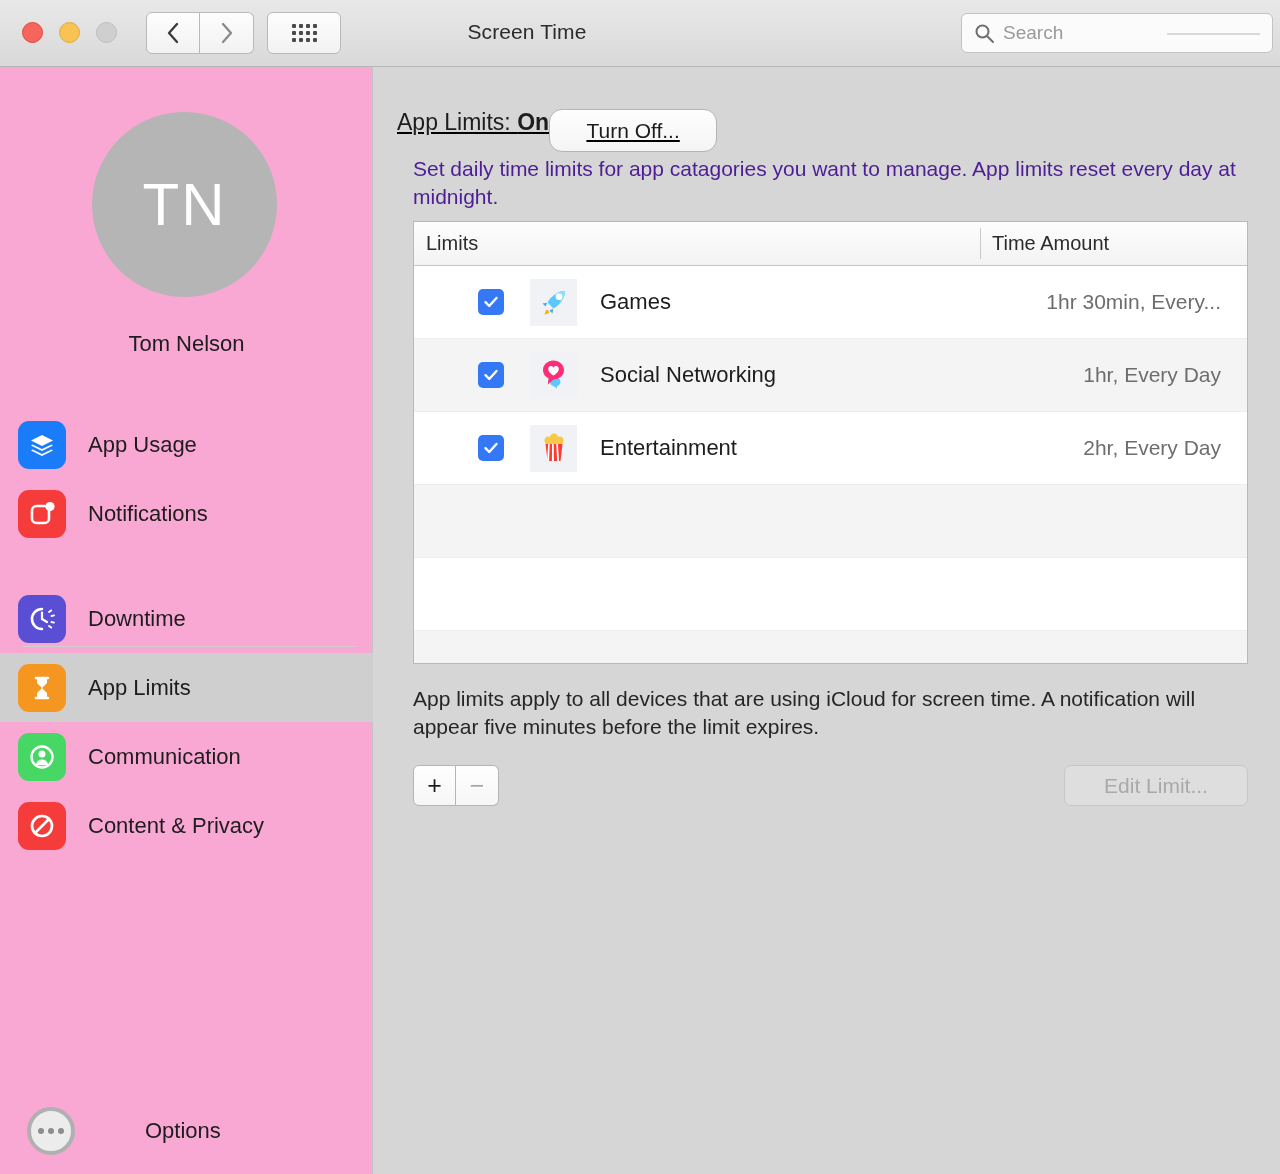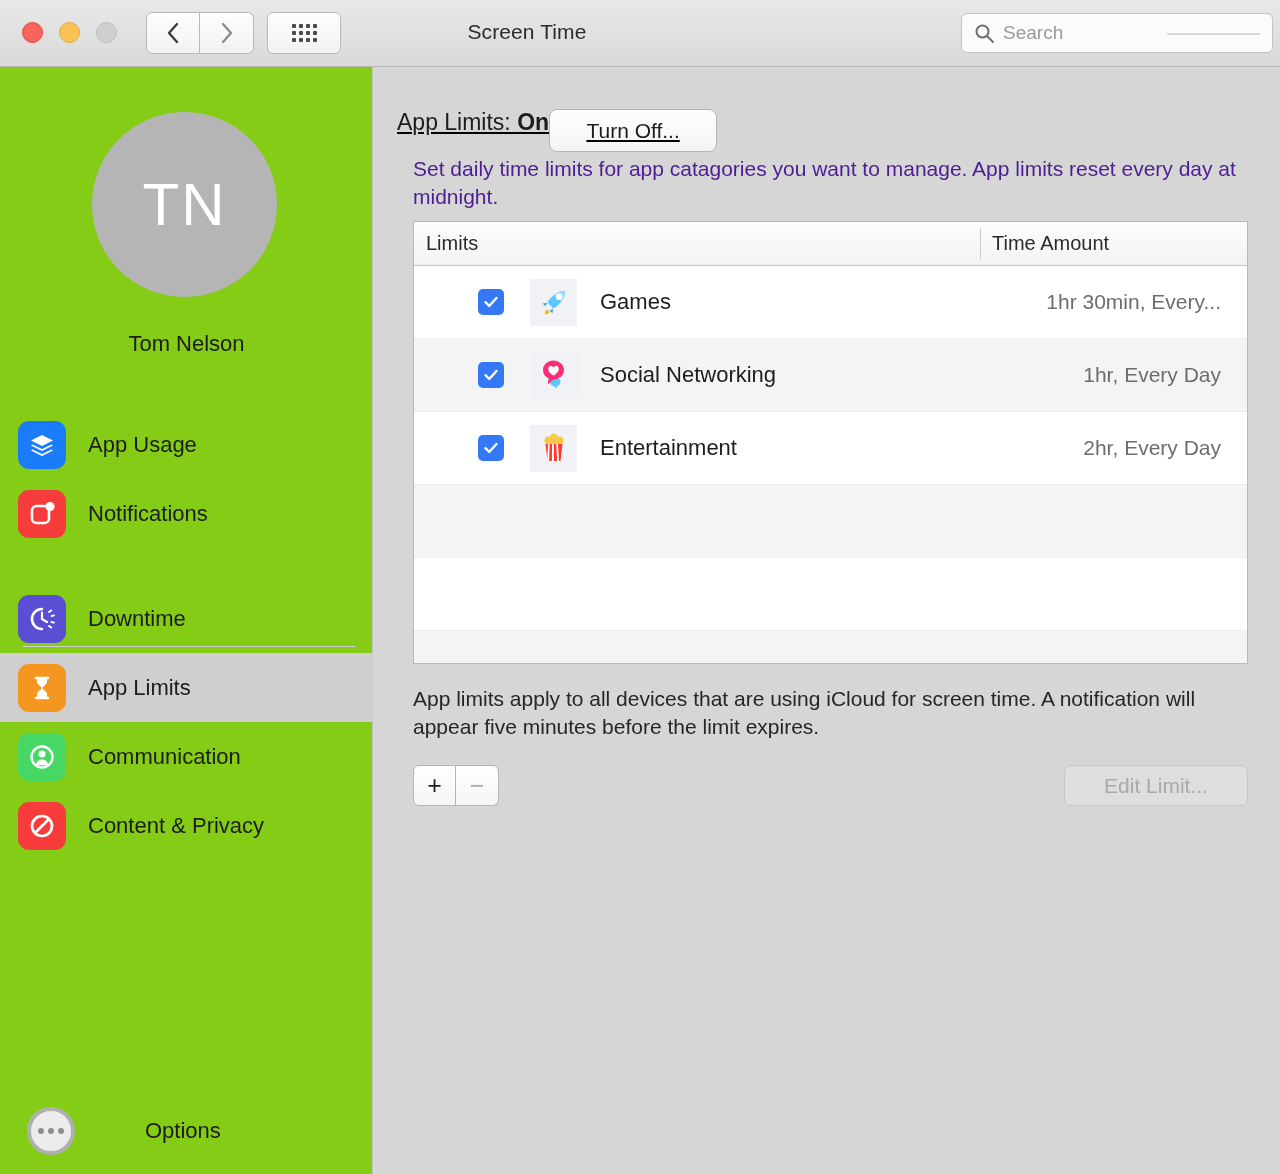--- a/index.html
+++ b/index.html
@@ -93,21 +93,21 @@
   .search .srule {
     position: absolute; right: 12px; top: 19px;
     width: 93px; height: 2px; background: #d8d8d8;
   }
 
   
   .sidebar {
     position: absolute;
     top: 67px; left: 0;
     width: 373px; height: 1107px;
-    background: #84cc16;
+    background: #f9a8d4;
     border-right: 1px solid #c3c3c3;
     box-sizing: border-box;
   }
   .avatar {
     position: absolute;
     top: 45px; left: 92px;
     width: 185px; height: 185px;
     border-radius: 50%;
     background: #b5b5b5;
     display: flex; align-items: center; justify-content: center;
@@ -166,21 +166,21 @@
   }
   .hdrrow {
     position: absolute; top: 42px; left: 23px; width: 835px;
     display: flex; align-items: flex-start; justify-content: flex-start; text-decoration: underline;
   }
   .hdrtitle { font-size: 23px; color: #1d1d1d; }
   .hdrtitle b { font-weight: bold; }
   .turnoff {
     width: 168px; height: 43px;
     background: linear-gradient(to bottom, #fefefe, #f4f4f4);
-    border: 1px solid #b5b5b5; border-radius: 8px;
+    border: 1px solid #b5b5b5; border-radius: 13px;
     font-size: 21px; color: #1d1d1d;
     font-family: "Liberation Sans", sans-serif;
     cursor: default;
     box-sizing: border-box;
   }
   .subtitle {
     position: absolute; top: 88px; left: 39px;
     width: 838px;
     font-size: 21px; color: #4c1d95; line-height: 1.33;
   }

